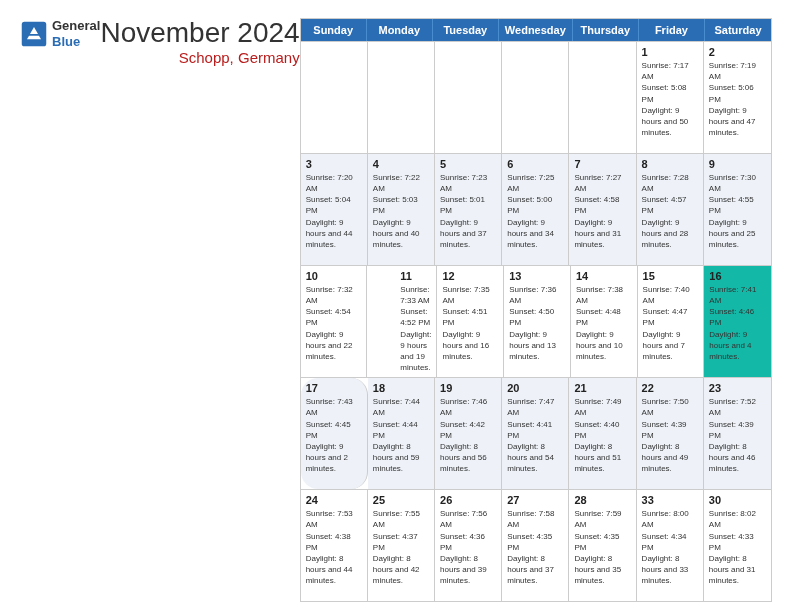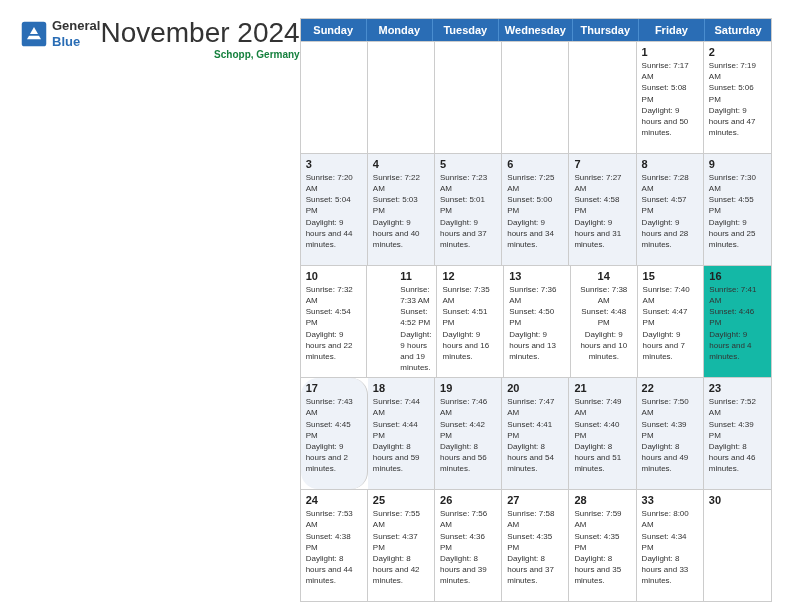--- a/index.html
+++ b/index.html
@@ -42,23 +42,22 @@
     .title-area {
       text-align: right;
     }
     .month-title {
       font-size: 28px;
       font-weight: normal;
       color: #333;
       line-height: 1.1;
     }
     .location {
-      font-size: 10px;
-      color: #15803d;
-      font-weight: bold;
+      font-size: 15px;
+      color: #b91c1c;
     }
     .calendar {
       flex: 1;
       display: flex;
       flex-direction: column;
       border: 1px solid #ccc;
     }
     .cal-header {
       display: grid;
       grid-template-columns: repeat(7, 1fr);
@@ -196,21 +195,21 @@
             <div class="cell-info">Sunrise: 7:33 AM<br>Sunset: 4:52 PM<br>Daylight: 9 hours and 19 minutes.</div>
           </div>
           <div class="cal-cell" style="background: rgb(255, 255, 255);">
             <span class="day-num">12</span>
             <div class="cell-info">Sunrise: 7:35 AM<br>Sunset: 4:51 PM<br>Daylight: 9 hours and 16 minutes.</div>
           </div>
           <div class="cal-cell" style="background: rgb(255, 255, 255);">
             <span class="day-num">13</span>
             <div class="cell-info">Sunrise: 7:36 AM<br>Sunset: 4:50 PM<br>Daylight: 9 hours and 13 minutes.</div>
           </div>
-          <div class="cal-cell" style="background: rgb(255, 255, 255); text-align: center;">
+          <div class="cal-cell" style="background: rgb(255, 255, 255);">
             <span class="day-num">14</span>
             <div class="cell-info">Sunrise: 7:38 AM<br>Sunset: 4:48 PM<br>Daylight: 9 hours and 10 minutes.</div>
           </div>
           <div class="cal-cell" style="background: rgb(255, 255, 255);">
             <span class="day-num">15</span>
             <div class="cell-info">Sunrise: 7:40 AM<br>Sunset: 4:47 PM<br>Daylight: 9 hours and 7 minutes.</div>
           </div>
           <div class="cal-cell" style="background: #14b8a6;">
             <span class="day-num">16</span>
             <div class="cell-info">Sunrise: 7:41 AM<br>Sunset: 4:46 PM<br>Daylight: 9 hours and 4 minutes.</div>
@@ -266,17 +265,18 @@
           <div class="cal-cell" style="background: rgb(255, 255, 255);">
             <span class="day-num">28</span>
             <div class="cell-info">Sunrise: 7:59 AM<br>Sunset: 4:35 PM<br>Daylight: 8 hours and 35 minutes.</div>
           </div>
           <div class="cal-cell" style="background: rgb(255, 255, 255);">
             <span class="day-num">33</span>
             <div class="cell-info">Sunrise: 8:00 AM<br>Sunset: 4:34 PM<br>Daylight: 8 hours and 33 minutes.</div>
           </div>
           <div class="cal-cell" style="background: rgb(255, 255, 255);">
             <span class="day-num">30</span>
+            <div class="cell-info">Sunrise: 8:02 AM<br>Sunset: 4:33 PM<br>Daylight: 8 hours and 31 minutes.</div>
           </div>
         </div>
       </div>
   </div>
 </div>
 
 </body></html>

